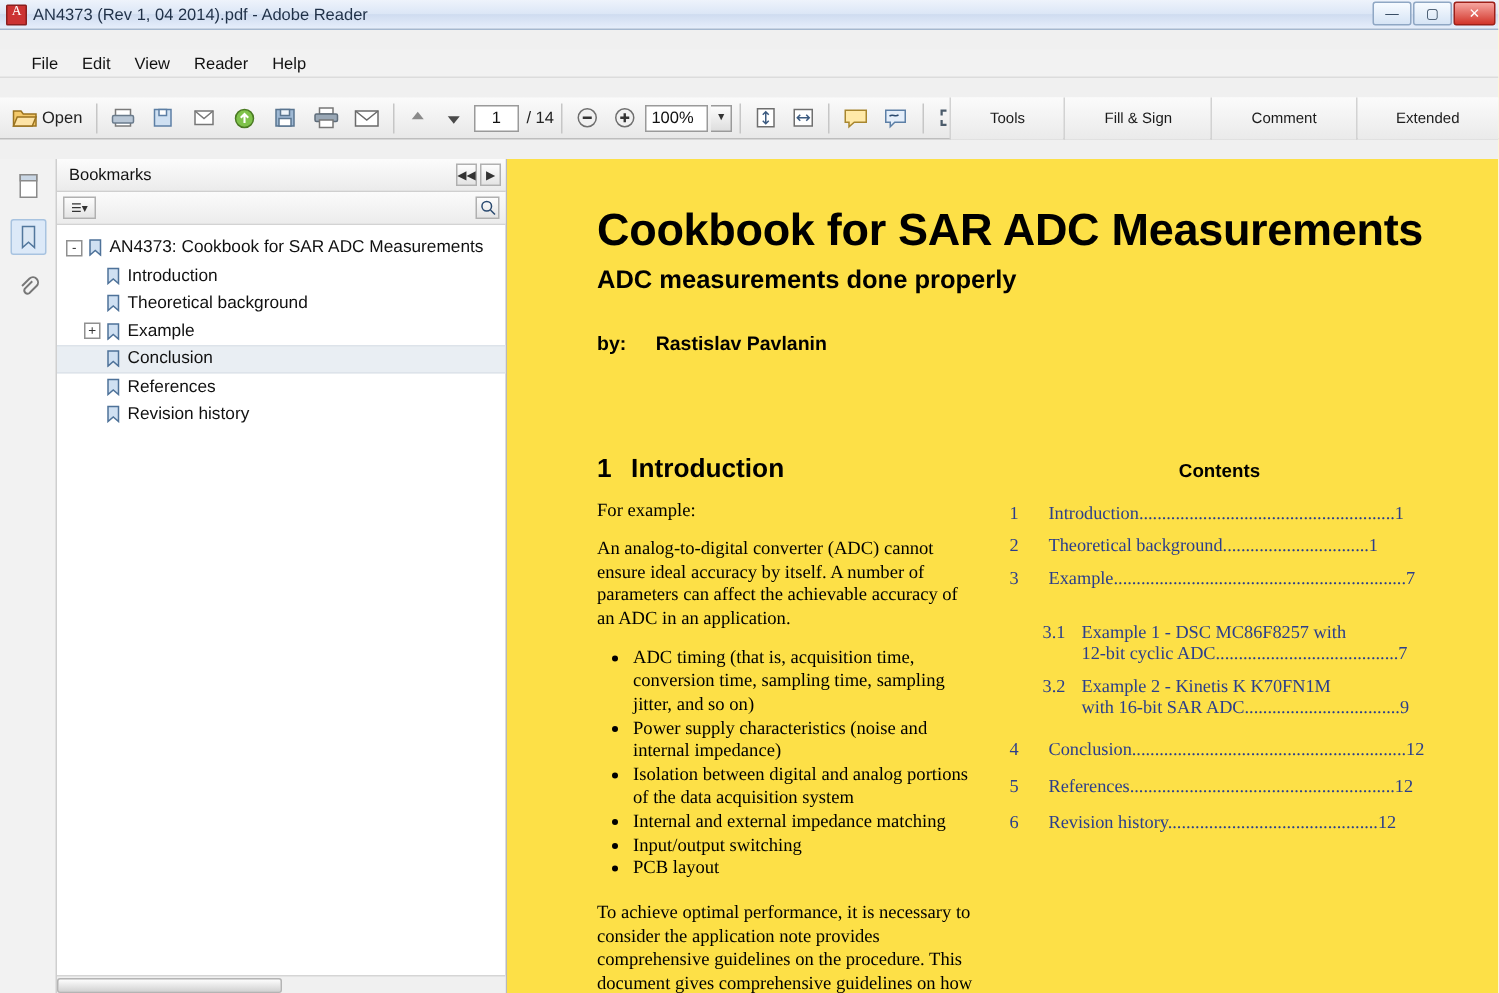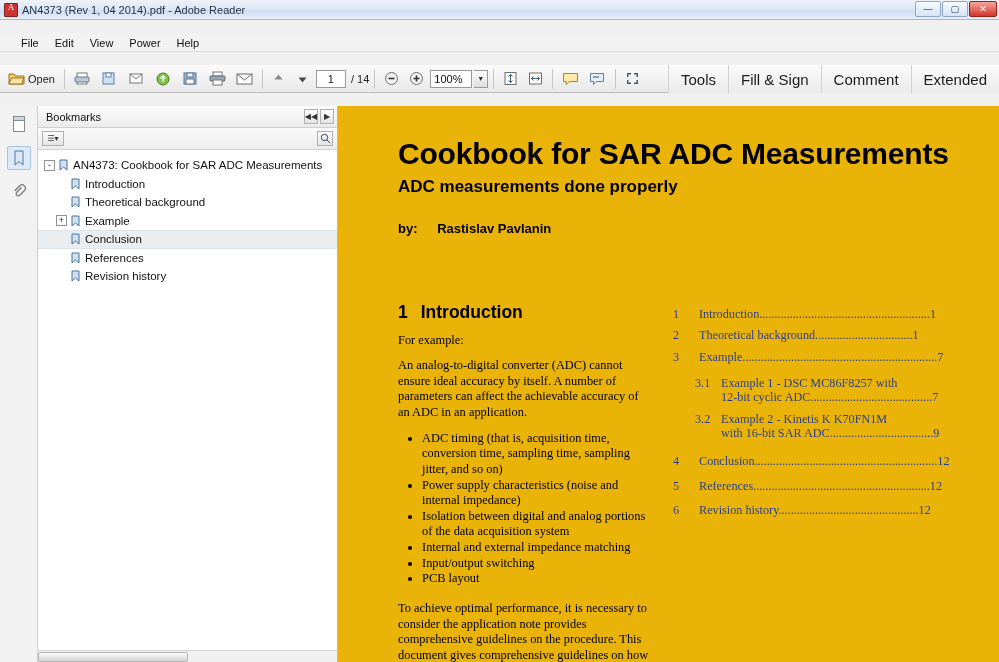--- a/index.html
+++ b/index.html
@@ -147,23 +147,23 @@
   }
   .tb-right {
     position: absolute;
     right: 0; top: 0;
     height: 28px;
     display: flex;
     align-items: center;
   }
   .tb-right-btn {
     height: 28px;
-    padding: 0 12px;
+    padding: 0 26px;
     display: flex; align-items: center;
-    font-size: 15px;
+    font-size: 10px;
     color: #1b1b1b;
     border-left: 1px solid #d2d2d2;
     background: linear-gradient(to bottom, #fbfbfb, #eaeaea);
   }
 
   
   .main {
     flex: 1 1 auto;
     display: flex;
     min-height: 0;
@@ -275,21 +275,21 @@
   .doc-wrap {
     flex: 1 1 auto;
     background: #ffffff;
     position: relative;
     overflow: hidden;
     min-width: 0;
   }
   .page {
     position: absolute;
     top: 0; left: 0; right: 0; bottom: 0;
-    background: #eab308;
+    background: #fde047;
     padding: 30px 34px 0 60px;
     overflow: hidden;
     font-family: "Liberation Serif", serif;
     color: #000;
   }
   h1.doc-title {
     font-family: "Liberation Sans", sans-serif;
     font-size: 30px;
     font-weight: bold;
     margin: 0;
@@ -395,21 +395,21 @@
       <div class="win-btn">—</div>
       <div class="win-btn">▢</div>
       <div class="win-btn close">✕</div>
     </div>
   </div>
 
   <div class="menubar">
     <div class="menu-item">File</div>
     <div class="menu-item">Edit</div>
     <div class="menu-item">View</div>
-    <div class="menu-item">Power</div>
+    <div class="menu-item">Reader</div>
     <div class="menu-item">Help</div>
   </div>
 
   <div class="toolbar">
 
     <div class="tb-btn">
       <span>
         <svg class="icon-svg" width="17" height="15" viewBox="0 0 17 15">
           <path d="M1 3h5l1.5 2H16v8H1z" fill="#f4c96a" stroke="#9a7320"></path>
           <path d="M1 13l2.5-6H16l-2.5 6z" fill="#fde3a6" stroke="#9a7320"></path>
@@ -726,37 +726,38 @@
               <li>Isolation between digital and analog portions of the data acquisition system</li>
               <li>Internal and external impedance matching</li>
               <li>Input/output switching</li>
               <li>PCB layout</li>
             </ul>
             <p class="body" style="margin-top:14px;">To achieve optimal performance, it is necessary to consider the application note provides comprehensive guidelines on the procedure. This document gives comprehensive guidelines on how to correctly select and design the required external RC components for a SAR ADC input based upon a selected acquisition time and other converter parameters that can be found in the controller documentation.</p>
 
           </div>
 
           <div class="col-right">
+            <div class="contents-title">Contents</div>
 
             <div class="toc-row">
               <span class="toc-num">1</span>
               <span class="toc-text"><span>Introduction</span><span>........................................................</span><span>1</span></span>
             </div>
 
             <div class="toc-row">
               <span class="toc-num">2</span>
               <span class="toc-text"><span>Theoretical background</span><span>................................</span><span>1</span></span>
             </div>
 
             <div class="toc-row">
               <span class="toc-num">3</span>
               <span class="toc-text"><span>Example</span><span>................................................................</span><span>7</span></span>
             </div>
 
-            <div class="toc-row" style="margin-top:11px;">
+            <div class="toc-row" style="margin-top:21px;">
               <span class="toc-num sub" style="width:48px;padding-left:22px;">3.1</span>
               <span class="toc-text" style="white-space:normal;">
                 <span>Example 1 - DSC MC86F8257 with</span><br>
                 <span>12-bit cyclic ADC</span><span>........................................</span><span>7</span>
               </span>
             </div>
 
             <div class="toc-row" style="">
               <span class="toc-num sub" style="width:48px;padding-left:22px;">3.2</span>
               <span class="toc-text" style="white-space:normal;">

